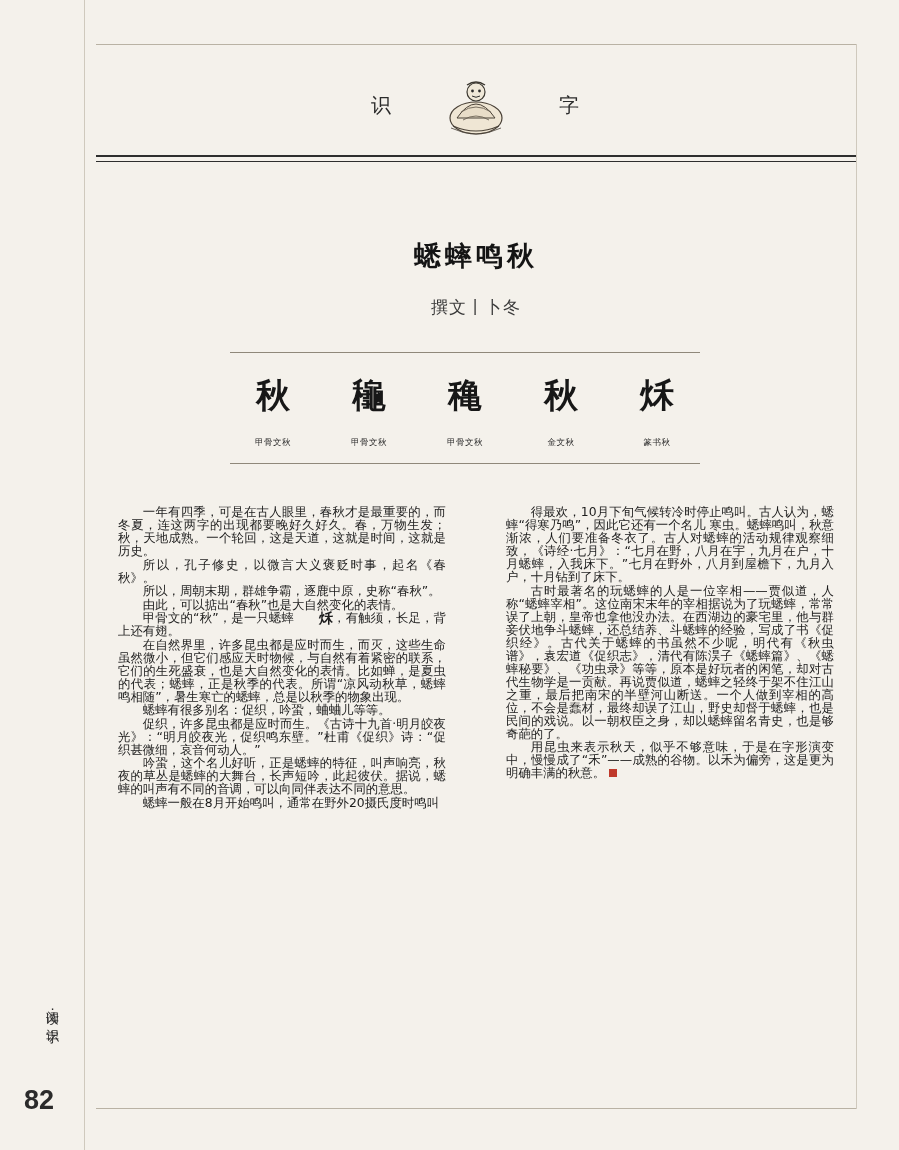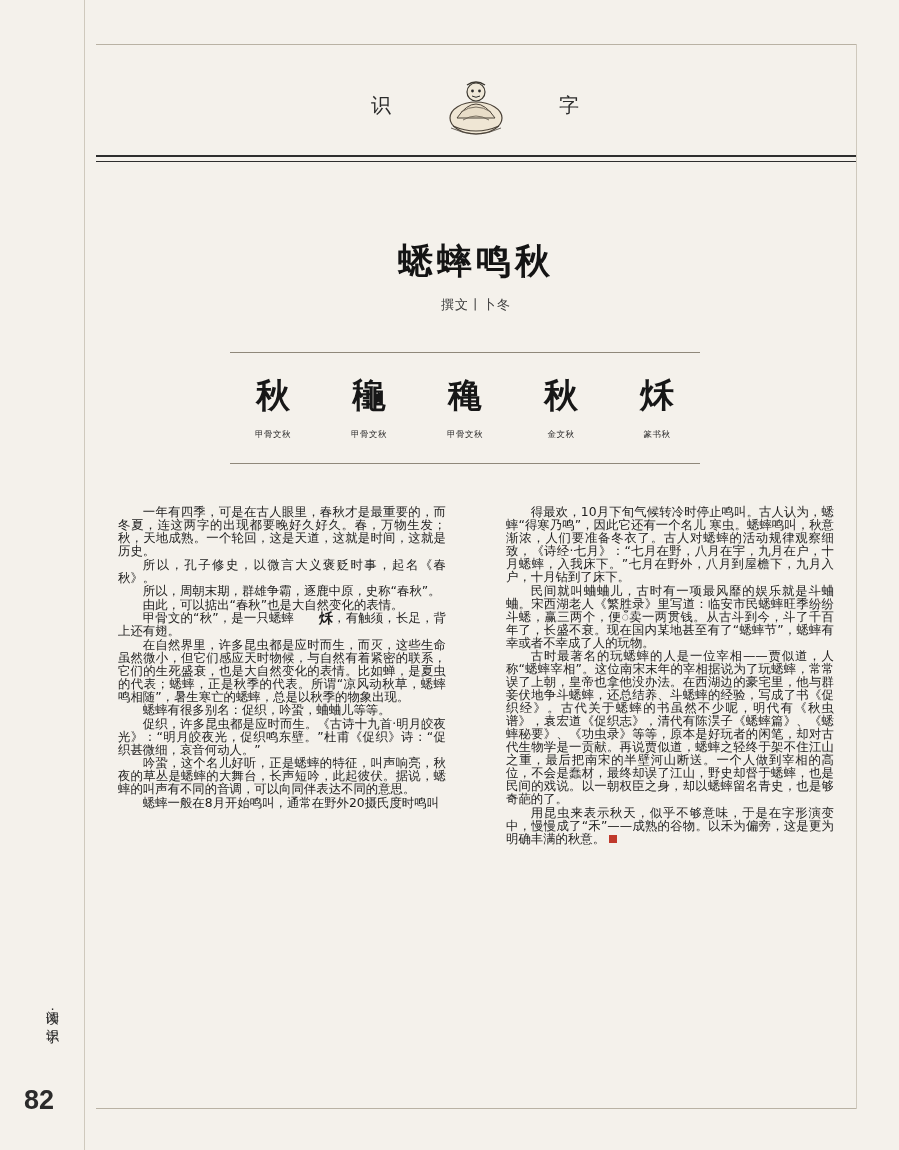--- a/index.html
+++ b/index.html
@@ -120,32 +120,32 @@
   }
   .mh-emblem svg { display:block; }
 
   
   .title {
     position: absolute;
     left: 96px;
     top: 238px;
     width: 760px;
     text-align: center;
-    font-size: 35px;
+    font-size: 27px;
     font-weight: bold;
     letter-spacing: 4px;
     color: #141414;
   }
   .byline {
     position: absolute;
     left: 96px;
     top: 296px;
     width: 760px;
     text-align: center;
-    font-size: 13px;
+    font-size: 17px;
     color: #3a3a3a;
     letter-spacing: 1px;
   }
 
   
   .glyphs {
     position: absolute;
     left: 230px;
     top: 352px;
     width: 470px;
@@ -169,21 +169,21 @@
     justify-content: center;
     font-size: 34px;
     font-weight: bold;
     color: #171717;
     font-family: "DejaVu Serif", serif;
   }
   .glyph-cap {
     font-size: 8.5px;
     color: #2c2c2c;
     letter-spacing: 0.5px;
-    margin-top: 4px;
+    margin-top: 12px;
   }
 
   
   .cols {
     position: absolute;
     left: 118px;
     top: 505px;
     width: 716px;
     height: 600px;
   }
@@ -290,21 +290,20 @@
         <span>甲骨文的“秋”，是一只蟋蟀</span><span class="inline-seal">秌</span><span>，有触须，长足，背上还有翅。</span>
       </p>
       <p>在自然界里，许多昆虫都是应时而生，而灭，这些生命虽然微小，但它们感应天时物候，与自然有着紧密的联系，它们的生死盛衰，也是大自然变化的表情。比如蝉，是夏虫的代表；蟋蟀，正是秋季的代表。所谓“凉风动秋草，蟋蟀鸣相随”，暑生寒亡的蟋蟀，总是以秋季的物象出现。</p>
       <p>蟋蟀有很多别名：促织，吟蛩，蛐蛐儿等等。</p>
       <p>促织，许多昆虫都是应时而生。《古诗十九首·明月皎夜光》：“明月皎夜光，促织鸣东壁。”杜甫《促织》诗：“促织甚微细，哀音何动人。”</p>
       <p>吟蛩，这个名儿好听，正是蟋蟀的特征，叫声响亮，秋夜的草丛是蟋蟀的大舞台，长声短吟，此起彼伏。据说，蟋蟀的叫声有不同的音调，可以向同伴表达不同的意思。</p>
       <p>蟋蟀一般在8月开始鸣叫，通常在野外20摄氏度时鸣叫</p>
     </div>
     <div class="col right">
       <p>得最欢，10月下旬气候转冷时停止鸣叫。古人认为，蟋蟀“得寒乃鸣”，因此它还有一个名儿 寒虫。蟋蟀鸣叫，秋意渐浓，人们要准备冬衣了。古人对蟋蟀的活动规律观察细致，《诗经·七月》：“七月在野，八月在宇，九月在户，十月蟋蟀，入我床下。”七月在野外，八月到屋檐下，九月入户，十月钻到了床下。</p>
-      <p>民间就叫蛐蛐儿，古时有一项最风靡的娱乐就是斗蛐蛐。宋西湖老人《繁胜录》里写道：临安市民蟋蟀旺季纷纷斗蟋，赢三两个，便ँ卖一两贯钱。从古斗到今，斗了千百年了，长盛不衰。现在国内某地甚至有了“蟋蟀节”，蟋蟀有幸或者不幸成了人的玩物。</p>
       <p>古时最著名的玩蟋蟀的人是一位宰相——贾似道，人称“蟋蟀宰相”。这位南宋末年的宰相据说为了玩蟋蟀，常常误了上朝，皇帝也拿他没办法。在西湖边的豪宅里，他与群妾伏地争斗蟋蟀，还总结养、斗蟋蟀的经验，写成了书《促织经》。古代关于蟋蟀的书虽然不少呢，明代有《秋虫谱》，袁宏道《促织志》，清代有陈淏子《蟋蟀篇》、《蟋蟀秘要》、《功虫录》等等，原本是好玩者的闲笔，却对古代生物学是一贡献。再说贾似道，蟋蟀之轻终于架不住江山之重，最后把南宋的半壁河山断送。一个人做到宰相的高位，不会是蠢材，最终却误了江山，野史却督于蟋蟀，也是民间的戏说。以一朝权臣之身，却以蟋蟀留名青史，也是够奇葩的了。</p>
       <p>
         <span>用昆虫来表示秋天，似乎不够意味，于是在字形演变中，慢慢成了“禾”——成熟的谷物。以禾为偏旁，这是更为明确丰满的秋意。</span><span class="endmark"></span>
       </p>
     </div>
   </div>
 
   <div class="rule-bottom"></div>
 </div>
 

